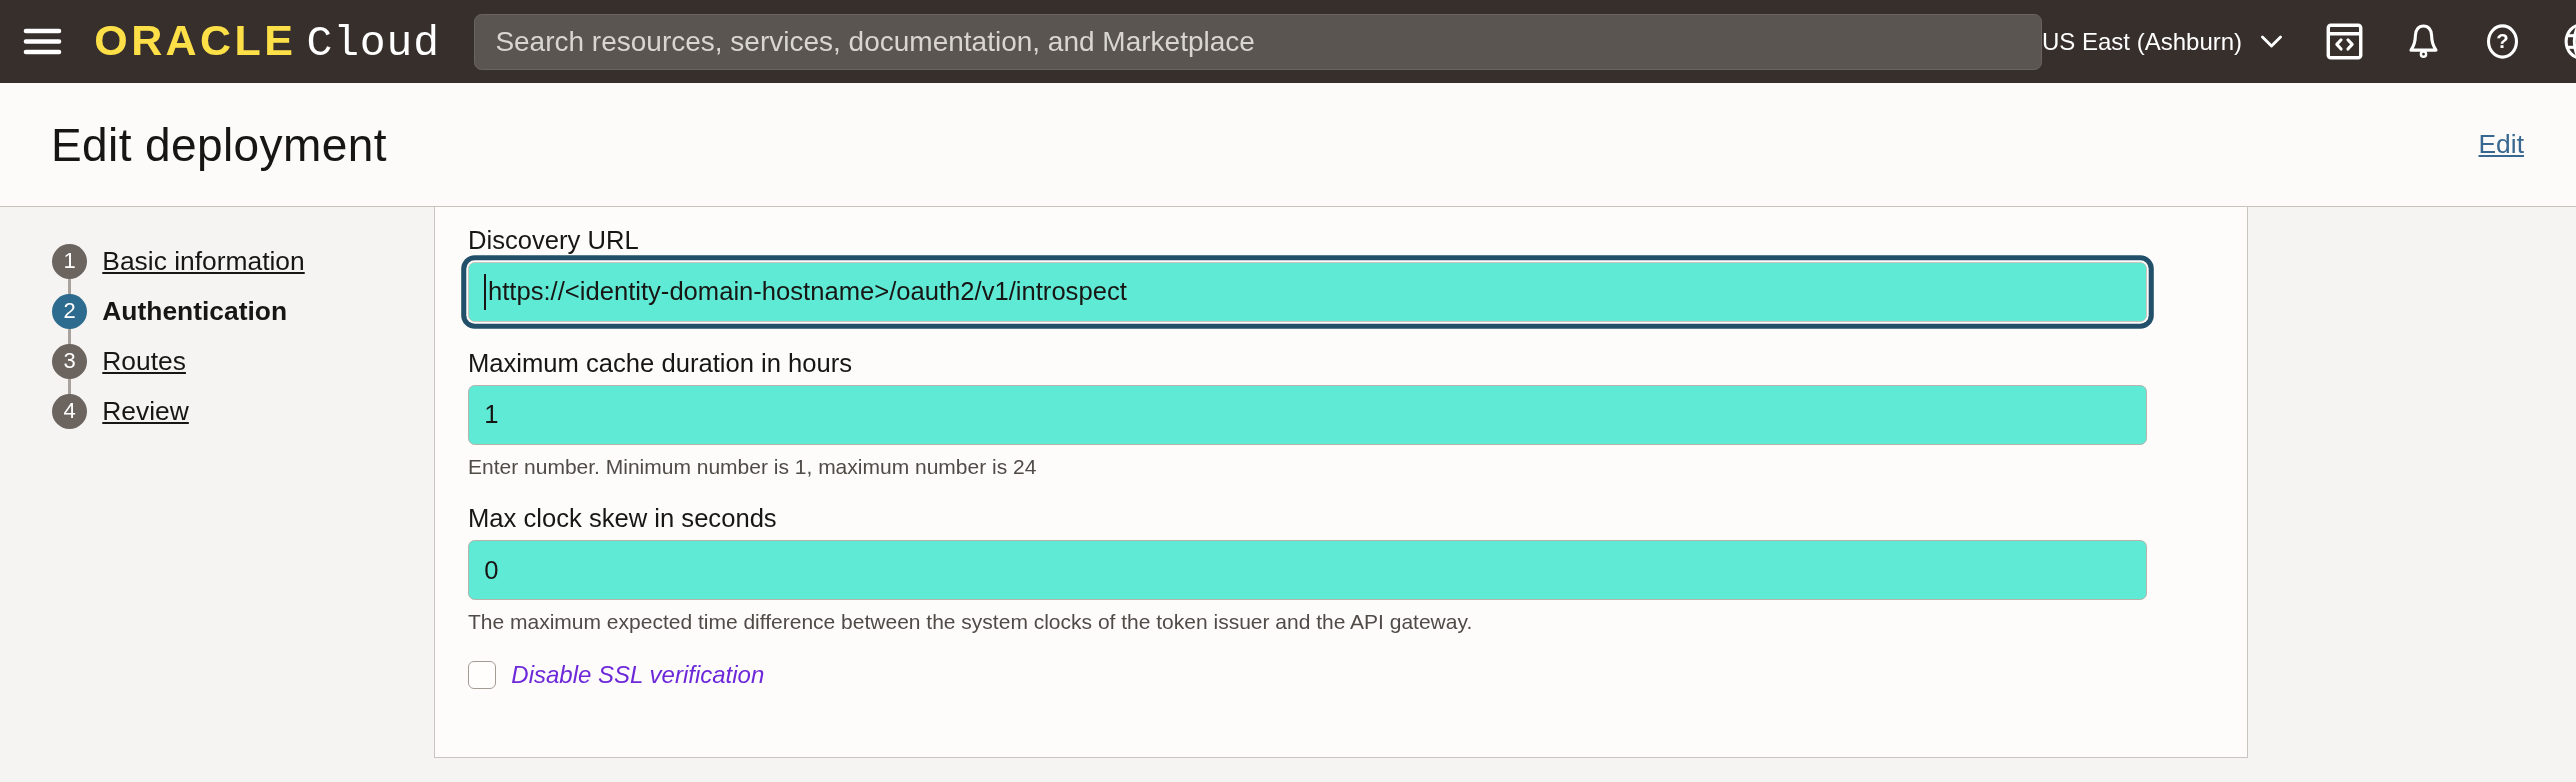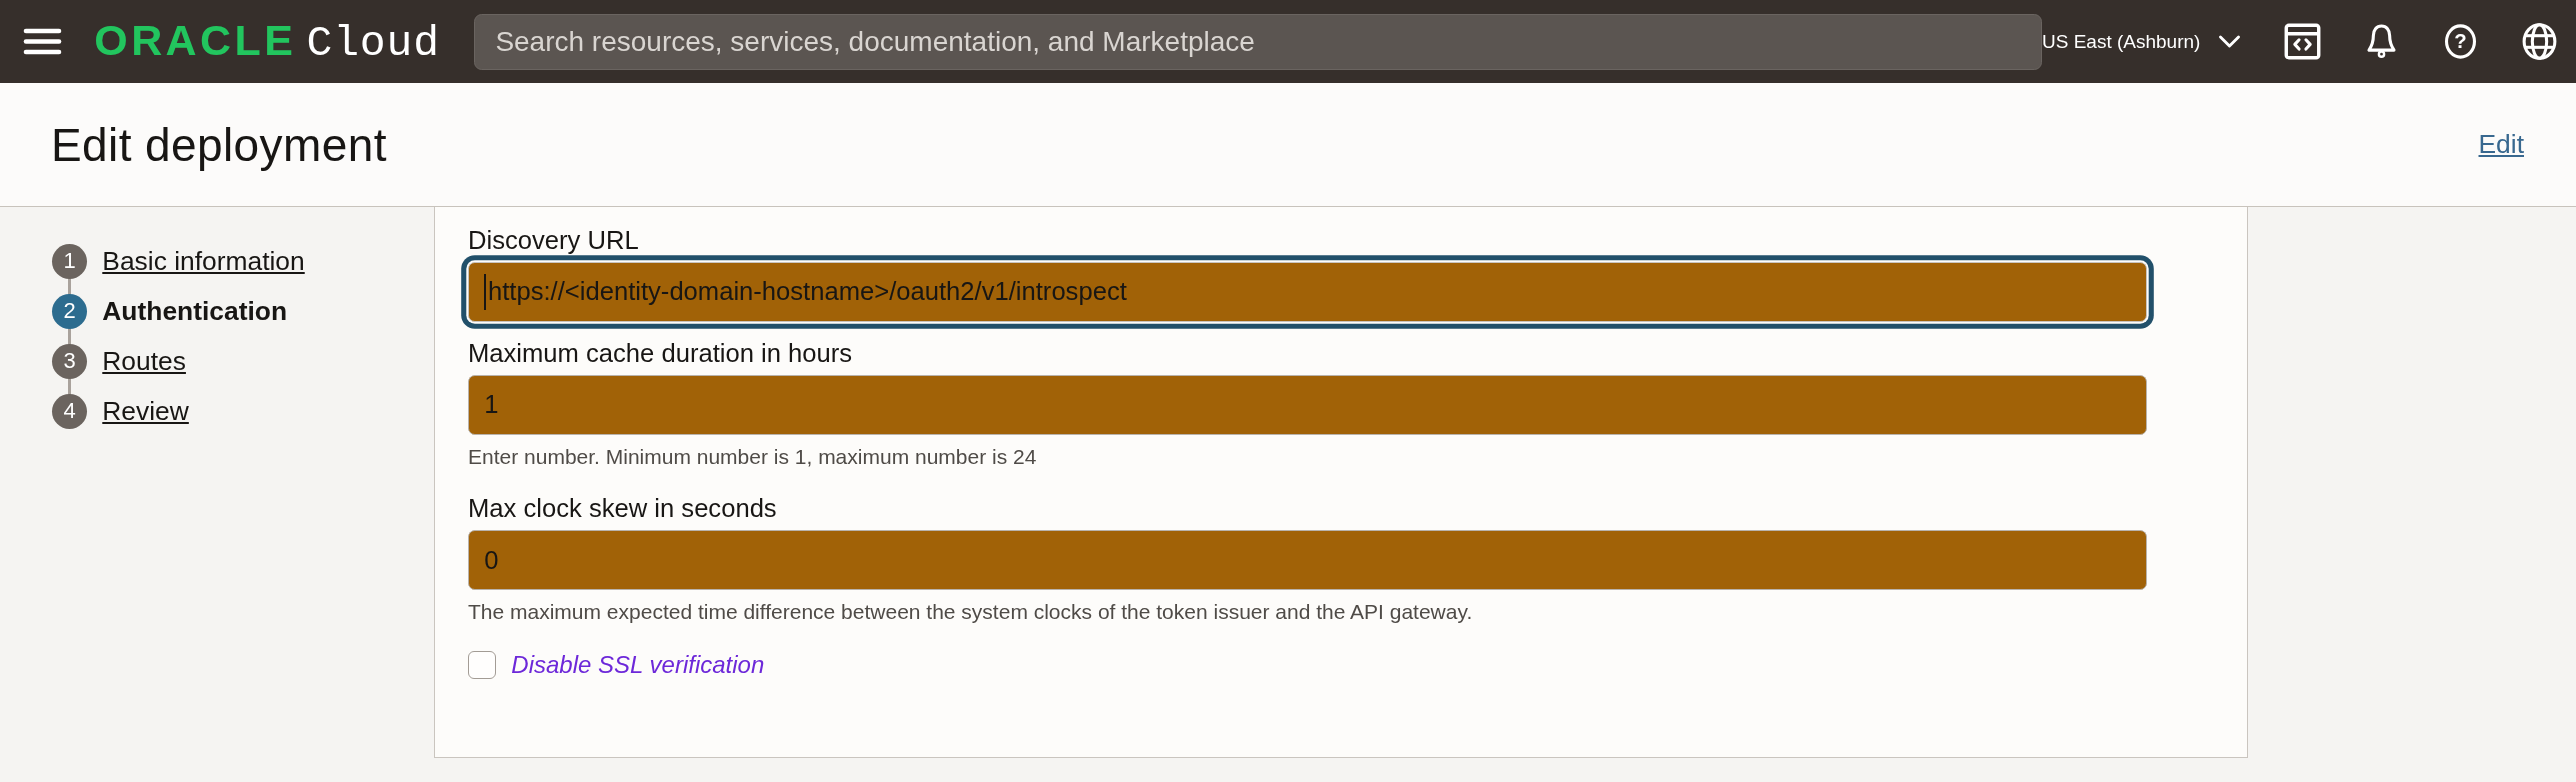--- a/index.html
+++ b/index.html
@@ -14,35 +14,35 @@
   .topbar {
     height: 83px; background: #362f2b;
     display: flex; align-items: center;
     padding: 0 25.6px 0 15.3px;
   }
   .hamburger {
     width: 55px; height: 55px; background: none; border: none; cursor: pointer;
     display: flex; align-items: center; justify-content: center; flex: none;
   }
   .brand { display: flex; align-items: baseline; margin-left: 24px; white-space: nowrap; }
-  .brand-bold { color: #22c55e; font-weight: 700; font-size: 43px; letter-spacing: 3.4px; }
+  .brand-bold { color: #fde047; font-weight: 700; font-size: 43px; letter-spacing: 3.4px; }
   .brand-light { color: #fff; font-weight: 300; font-size: 43px; margin-left: 10.2px; letter-spacing: 0.9px; font-family: Liberation Mono, monospace; }
   .search-wrap { margin-left: 34px; flex: none; }
   .search-input {
     width: 1568px; height: 56px; background: #5b5551;
     border: 0.9px solid #6a6460; border-radius: 7.7px;
     font-size: 28px; color: #f1eeec; padding: 0 20.4px; outline: none;
     font-family: "Liberation Sans", "DejaVu Sans", sans-serif;
   }
   .search-input::placeholder { color: #d9d5d1; opacity: 1; }
   .topbar-right { margin-left: auto; display: flex; align-items: center; }
   .region-btn {
     background: none; border: none; cursor: pointer;
     display: flex; align-items: center; color: #fff;
-    font-size: 19px; font-family: inherit; white-space: nowrap;
+    font-size: 24px; font-family: inherit; white-space: nowrap;
   }
   .region-btn .chev { margin-left: 13.6px; display: flex; }
   .iconbtn {
     background: none; border: none; cursor: pointer; margin-left: 36px;
     width: 43px; height: 43px; display: flex; align-items: center; justify-content: center; flex: none;
   }
 
   
   .page-header {
     height: 124px; background: #fcfbfa; border-bottom: 1.7px solid #c8c3bc;
@@ -73,36 +73,36 @@
   a.step-label { text-decoration: underline; cursor: pointer; }
   .step-label.current { font-weight: 700; text-decoration: none; }
 
   .panel {
     width: 1814px; flex: none; height: 551px; background: #fdfcfa;
     border-left: 1.7px solid #cac5bf; border-right: 1.7px solid #cac5bf; border-bottom: 1.7px solid #cac5bf;
     padding: 19px 0 4px 33px;
   }
   .field-label { font-size: 25.6px; line-height: 29px; color: #181614; margin-bottom: 6.8px; display: block; }
   .text-input {
-    width: 1679px; height: 60px; background: #a16207;
+    width: 1679px; height: 60px; background: #5eead4;
     border: 1.7px solid #b9b3ac; border-radius: 6.8px;
     font-size: 25.6px; color: #181614; padding: 0 15.3px; outline: none;
     font-family: "Liberation Sans", "DejaVu Sans", sans-serif;
   }
   .text-input.focused {
     border: 1.7px solid #c9c4be;
     box-shadow: 0 0 0 1.7px #fdfcfa, 0 0 0 6.8px #22506a;
     padding-left: 19px;
   }
   .caret-wrap { position: relative; width: 1679px; }
   .caret {
     position: absolute; left: 16px; top: 12px; width: 1.7px; height: 36px; background: #181614;
   }
   .helper { font-size: 21px; line-height: 24px; color: #4f4b47; margin-top: 10.2px; }
-  .grp2 { margin-top: 17px; }
+  .grp2 { margin-top: 27px; }
   .grp3 { margin-top: 25.6px; }
   .checkbox-row { margin-top: 27px; display: flex; align-items: center; }
   .checkbox {
     width: 28px; height: 28px; border: 1.7px solid #a39c95; border-radius: 6px;
     background: #fffefd; cursor: pointer; flex: none;
   }
   .checkbox-label { margin-left: 15.3px; font-size: 24px; color: #6d28d9; cursor: pointer; font-style: italic; }
 
   svg { display: block; }
 </style>

